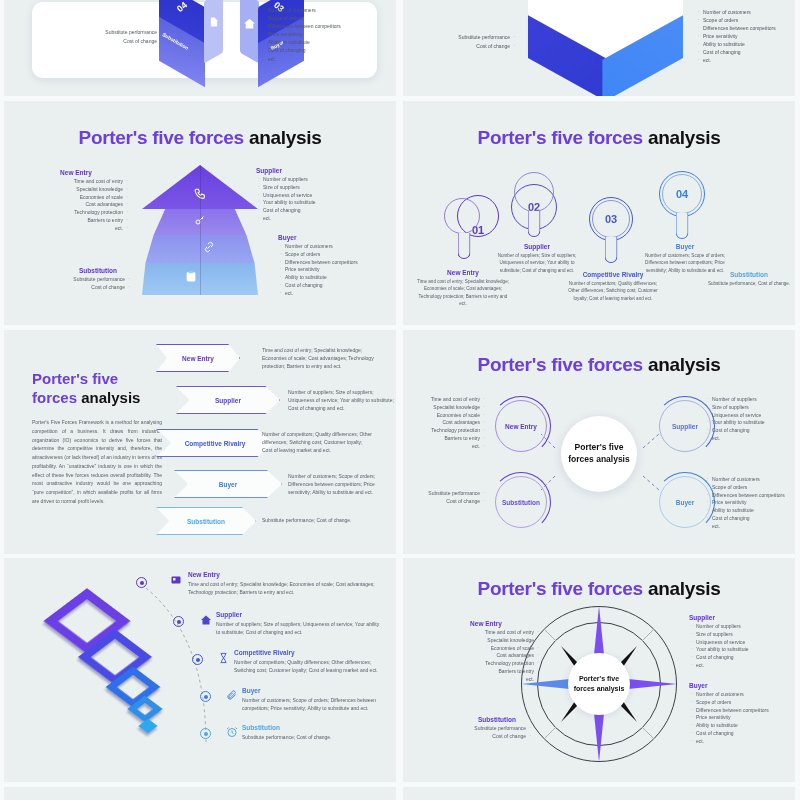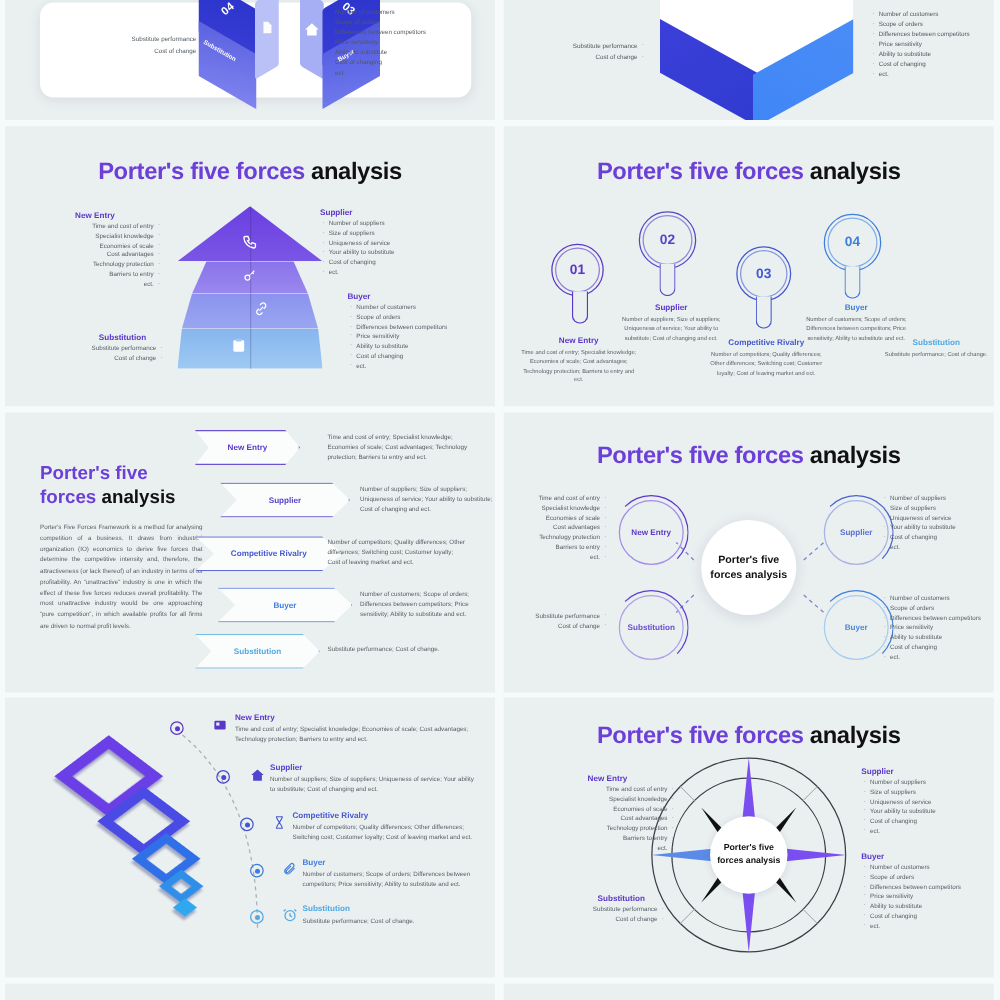--- a/index.html
+++ b/index.html
@@ -237,33 +237,33 @@
     </div>
   </div>
 
   <div class="slide r1 col1" data-name="slide-thumbnail-lollipops">
     <div class="title" style="margin-top:26px;" data-name="page-title">
       <span class="p" data-name="title-main">Porter's five forces</span>
       <span data-name="title-accent">analysis</span>
     </div>
 
     <div class="lolli" style="left:38px;top:94px;width:46px;height:72px;" data-name="lollipop-step-1">
-      <div class="ring" style="left:0;top:0;width:42px;height:42px;border:1.2px solid #5b37c9;color:#5b37c9;" data-name="step-number-badge">
+      <div class="ring" style="left:16px;top:0;width:42px;height:42px;border:1.2px solid #5b37c9;color:#5b37c9;align-items:flex-end;" data-name="step-number-badge">
           <span data-name="step-number">01</span>
         </div>
       <div style="position:absolute;left:3px;top:3px;width:36px;height:36px;border-radius:50%;border:1px solid #8f7fd6;" data-name="step-inner-ring"></div>
       <div class="stem" style="top:38px;width:13px;height:26px;border:1.2px solid #5b37c9;border-top:none;" data-name="step-stem"></div>
     </div>
     <div style="position:absolute;left:14px;top:168px;width:92px;text-align:center;" data-name="lollipop-caption-1">
       <div class="blk-h" data-name="block-heading">New Entry</div>
       <div style="font-size:4.6px;color:#565f66;line-height:1.6;margin-top:2px;" data-name="block-sentence">Time and cost of entry; Specialist knowledge; Economies of scale; Cost advantages; Technology protection; Barriers to entry and ect.</div>
     </div>
 
     <div class="lolli" style="left:108px;top:68px;width:50px;height:72px;" data-name="lollipop-step-2">
-      <div class="ring" style="left:0;top:0;width:46px;height:46px;border:1.2px solid #5645c9;color:#5645c9;" data-name="step-number-badge">
+      <div class="ring" style="left:0;top:15px;width:46px;height:46px;border:1.2px solid #5645c9;color:#5645c9;" data-name="step-number-badge">
           <span data-name="step-number">02</span>
         </div>
       <div style="position:absolute;left:3px;top:3px;width:40px;height:40px;border-radius:50%;border:1px solid #8d8ad8;" data-name="step-inner-ring"></div>
       <div class="stem" style="left:23px;top:42px;width:13px;height:26px;border:1.2px solid #5645c9;border-top:none;" data-name="step-stem"></div>
     </div>
     <div style="position:absolute;left:88px;top:142px;width:92px;text-align:center;" data-name="lollipop-caption-2">
       <div class="blk-h" data-name="block-heading">Supplier</div>
       <div style="font-size:4.6px;color:#565f66;line-height:1.6;margin-top:2px;" data-name="block-sentence">Number of suppliers; Size of suppliers; Uniqueness of service; Your ability to substitute; Cost of changing and ect.</div>
     </div>
 

